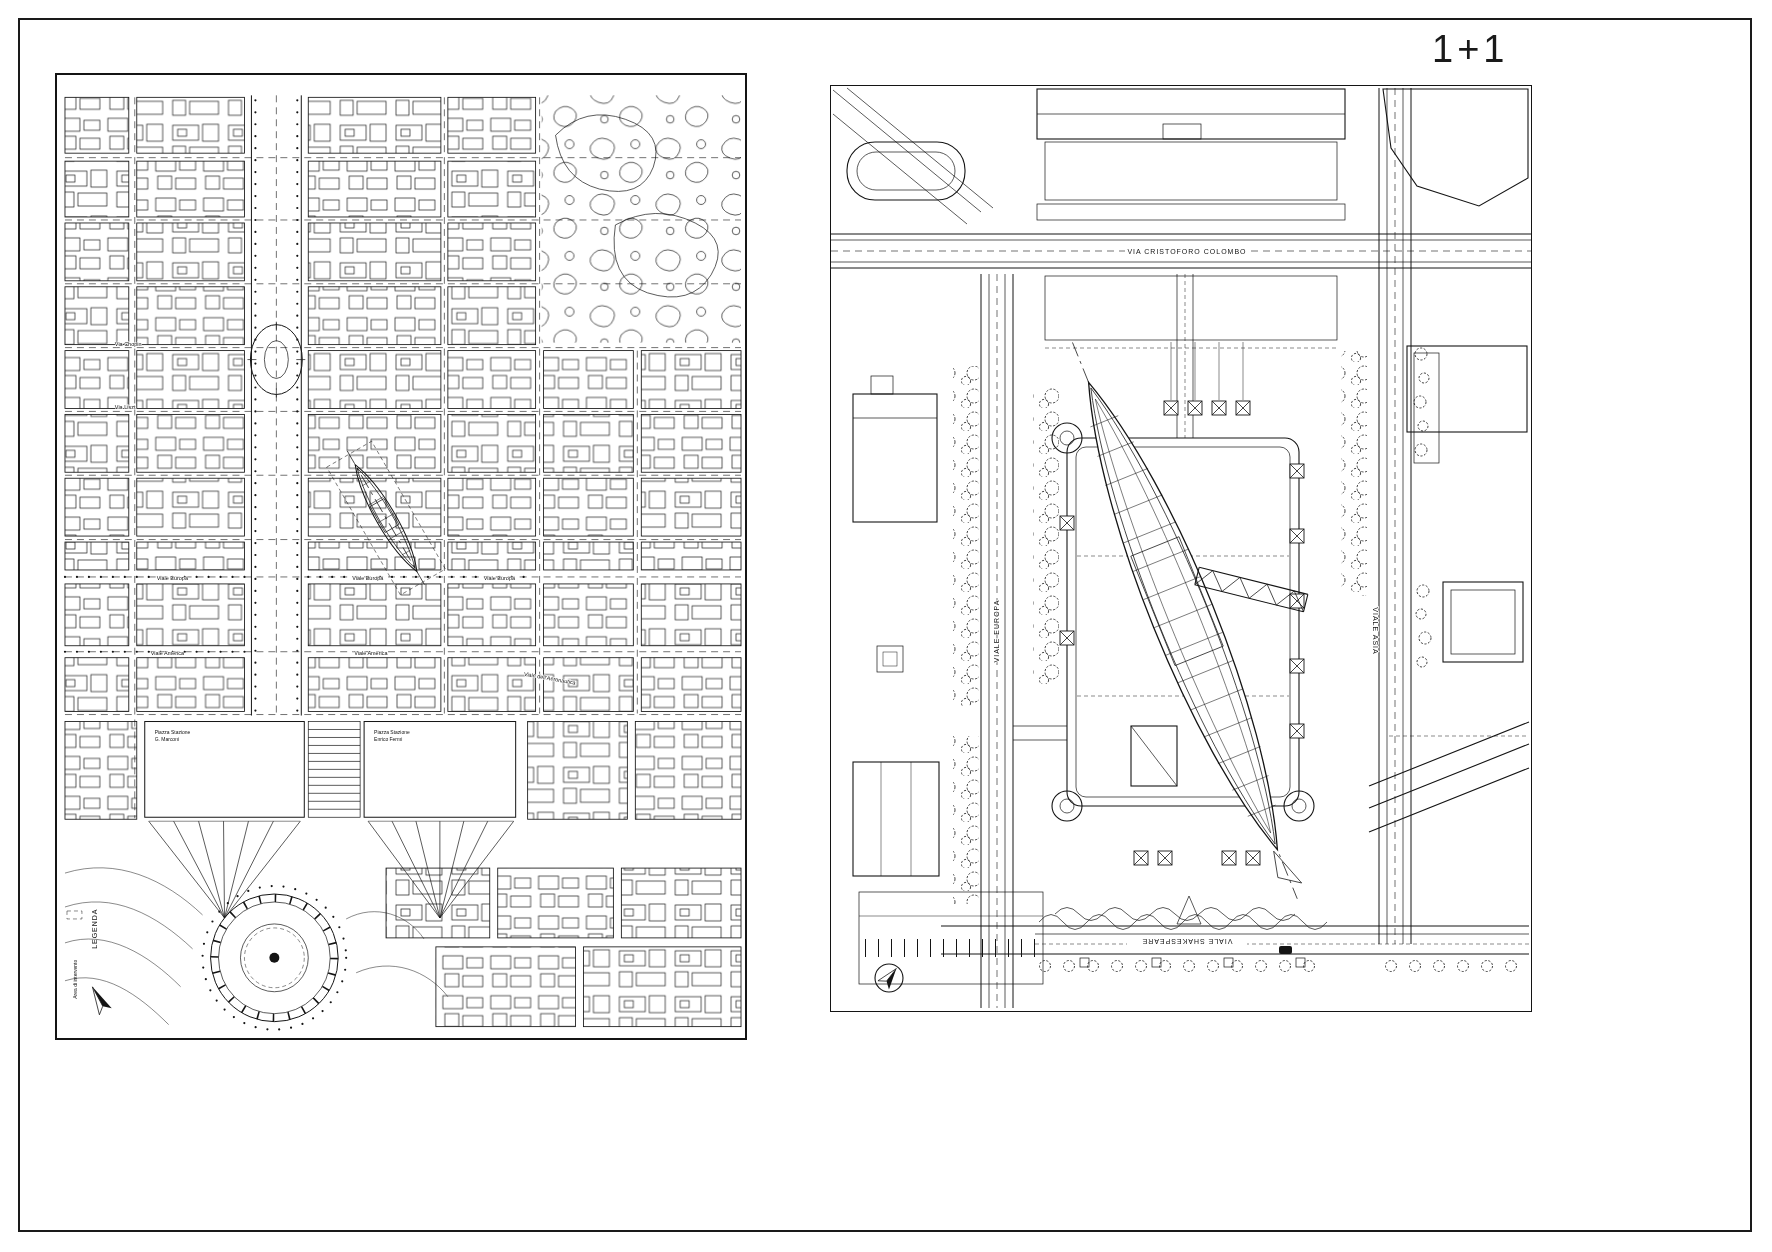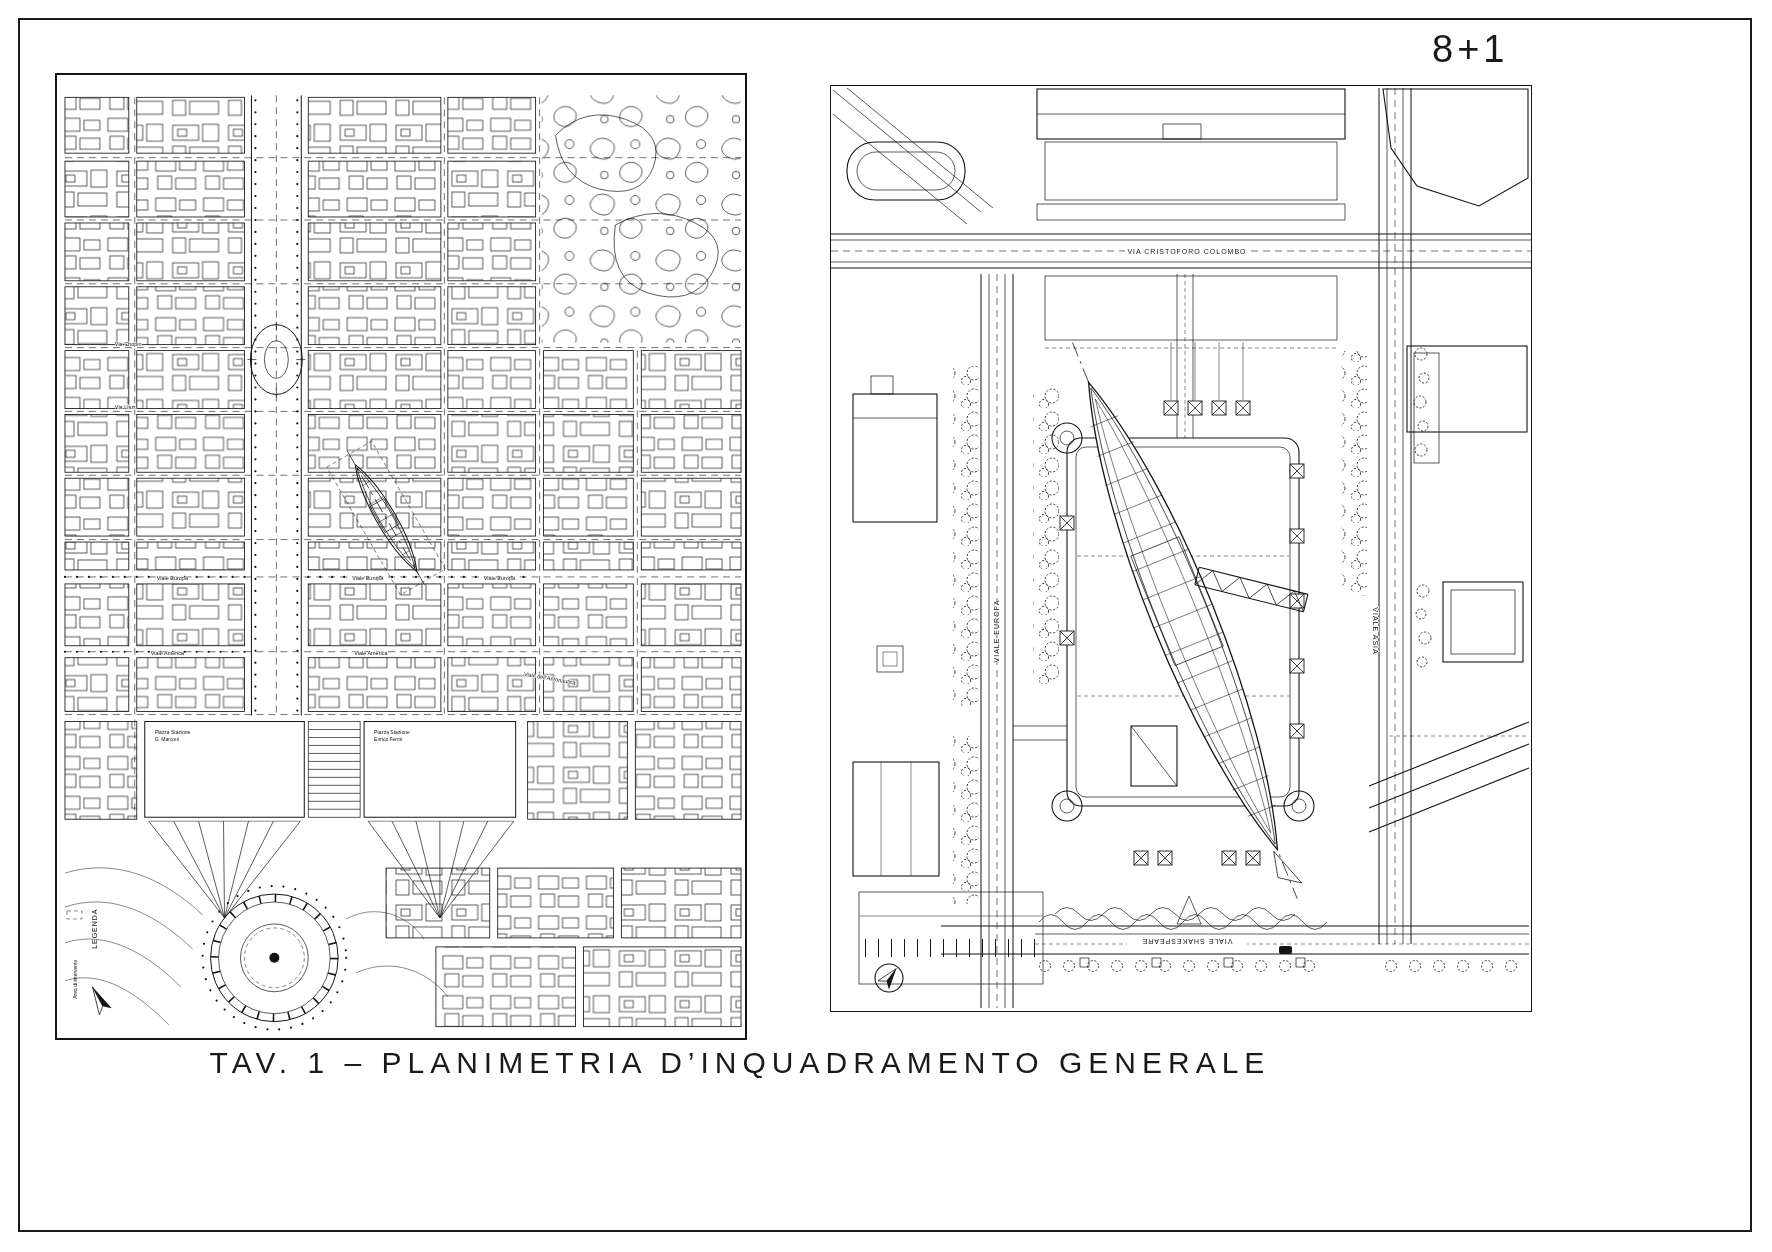--- a/index.html
+++ b/index.html
@@ -34,21 +34,21 @@
   .lblS{font-size:5px;fill:#111;font-family:"Liberation Sans",sans-serif;
        paint-order:stroke;stroke:#fff;stroke-width:1px;}
   .lblL{font-size:7px;fill:#111;letter-spacing:1px;font-family:"Liberation Sans",sans-serif;}
 </style>
 </head>
 <body>
 
 <div class="sheet">
   <div class="frame"></div>
 
-  <div class="page-ref">8+1</div>
+  <div class="page-ref">1+1</div>
 
   <div class="panel left">
     <svg viewBox="0 0 690 965">
       <defs>
         <pattern id="bldA" width="48" height="40" patternUnits="userSpaceOnUse">
           <rect x="3" y="3" width="20" height="13" class="pb"></rect>
           <rect x="27" y="5" width="16" height="10" class="pb"></rect>
           <rect x="5" y="21" width="14" height="13" class="pb"></rect>
           <rect x="23" y="23" width="20" height="11" class="pb"></rect>
         </pattern>
@@ -477,14 +477,13 @@
       <g transform="translate(58,892)">
         <circle cx="0" cy="0" r="14" class="rd1" fill="#fff"></circle>
         <g transform="rotate(38)">
           <path d="M0,-12 L7,9 L0,4 Z" fill="#141414"></path>
           <path d="M0,-12 L-7,9 L0,4 Z" fill="#fff" class="pb"></path>
         </g>
       </g>
     </svg>
   </div>
 
-  <div class="sheet-title">TAV. 1 – PLANIMETRIA D’INQUADRAMENTO GENERALE</div>
 </div>
 
 </body></html>

